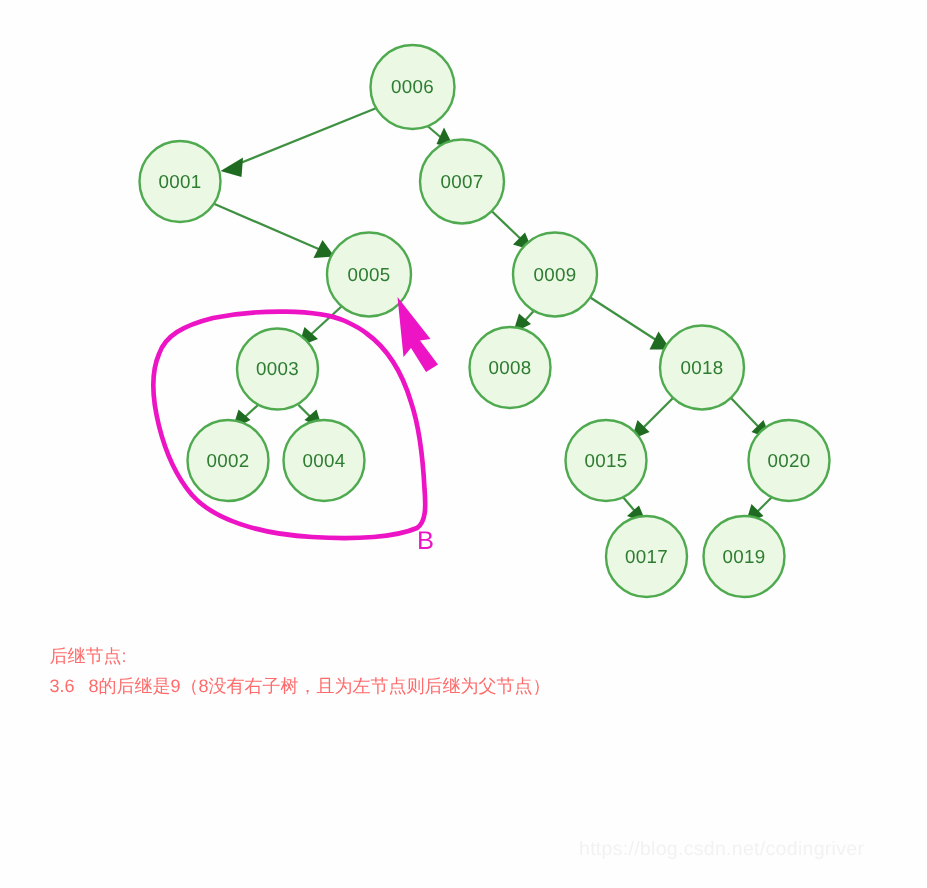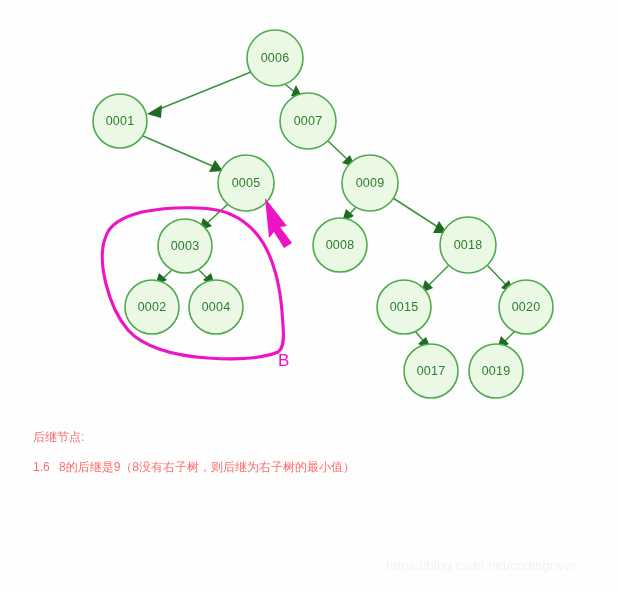--- a/index.html
+++ b/index.html
@@ -79,21 +79,21 @@
     font-family: "Liberation Sans", "DejaVu Sans", sans-serif;
     font-size: 12px;
     line-height: 19px;
     white-space: nowrap;
   }
   .notes .note-line {
     display: block;
     white-space: nowrap;
   }
   .notes .note-title {
-    margin-bottom: 11px;
+    margin-bottom: 1px;
   }
   .note-num {
     display: inline-block;
     min-width: 26px;
   }
   .watermark {
     position: absolute;
     left: 386px;
     top: 558px;
     color: #f2f2f2;
@@ -222,16 +222,16 @@
                C 256,248 246,232 232,222
                C 227,218 222,216 218,214 Z"></path>
       <path class="annot-arrow" d="M 253,198 L 275,226 L 268,227 L 280,243 L 272,248 L 262,232 L 257,238 Z"></path>
       <text class="annot-letter" x="266" y="366">B</text>
     </g>
   </svg>
 </div>
 
 <div class="notes">
   <span class="note-line note-title">后继节点:</span>
-  <span class="note-line"><span class="note-num">1.6</span><span>8的后继是9（8没有右子树，则后继为右子树的最小值）</span></span>
+  <span class="note-line"><span class="note-num">3.6</span><span>8的后继是9（8没有右子树，且为左节点则后继为父节点）</span></span>
 </div>
 
 <div class="watermark">https://blog.csdn.net/codingriver</div>
 
 </body></html>

